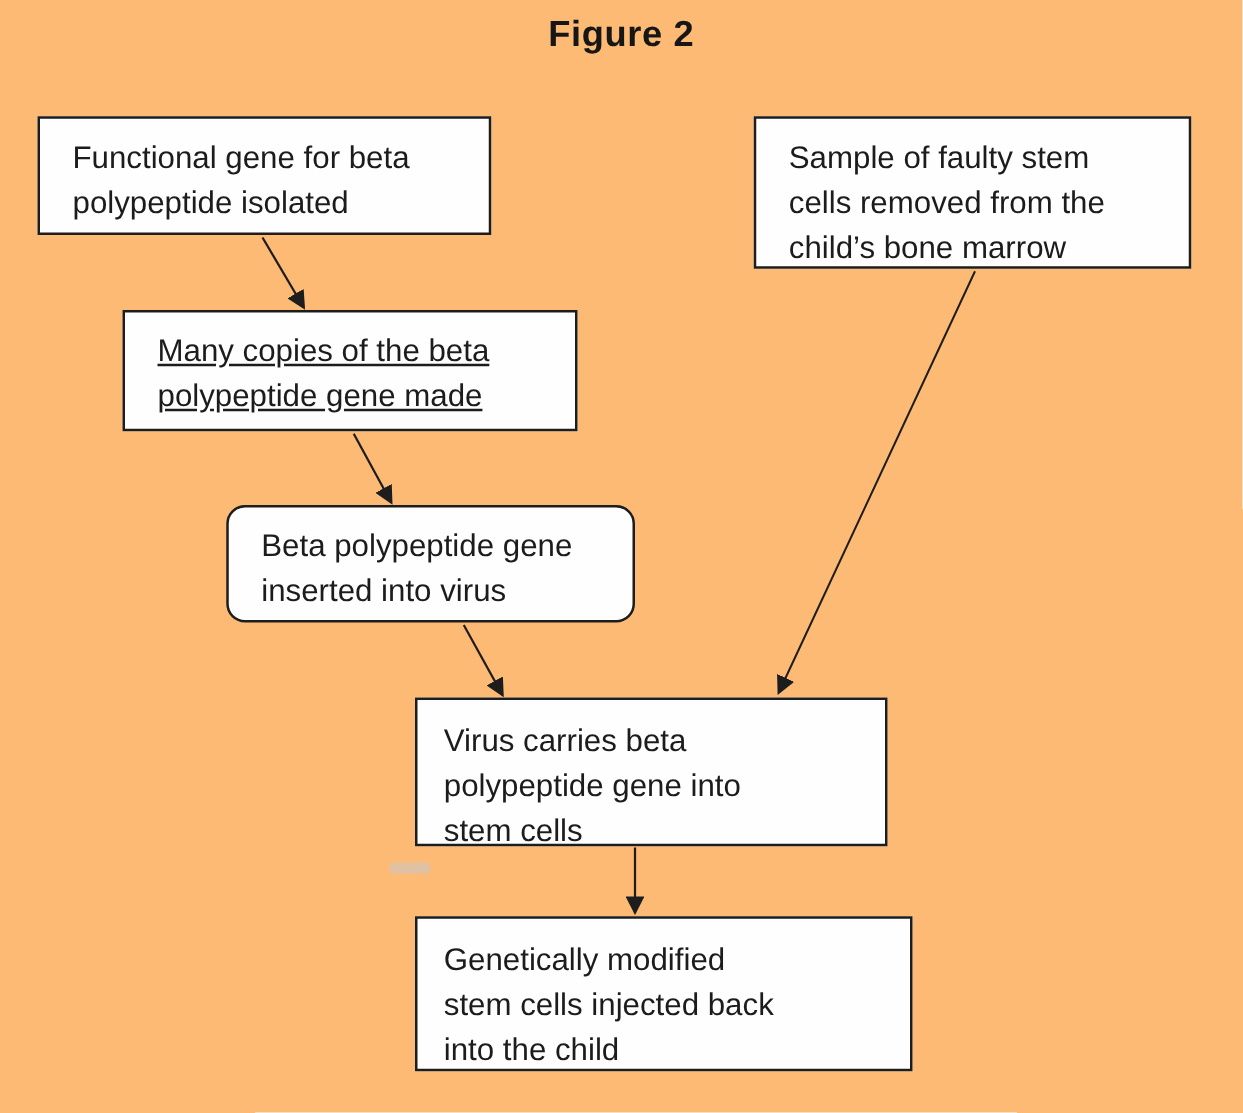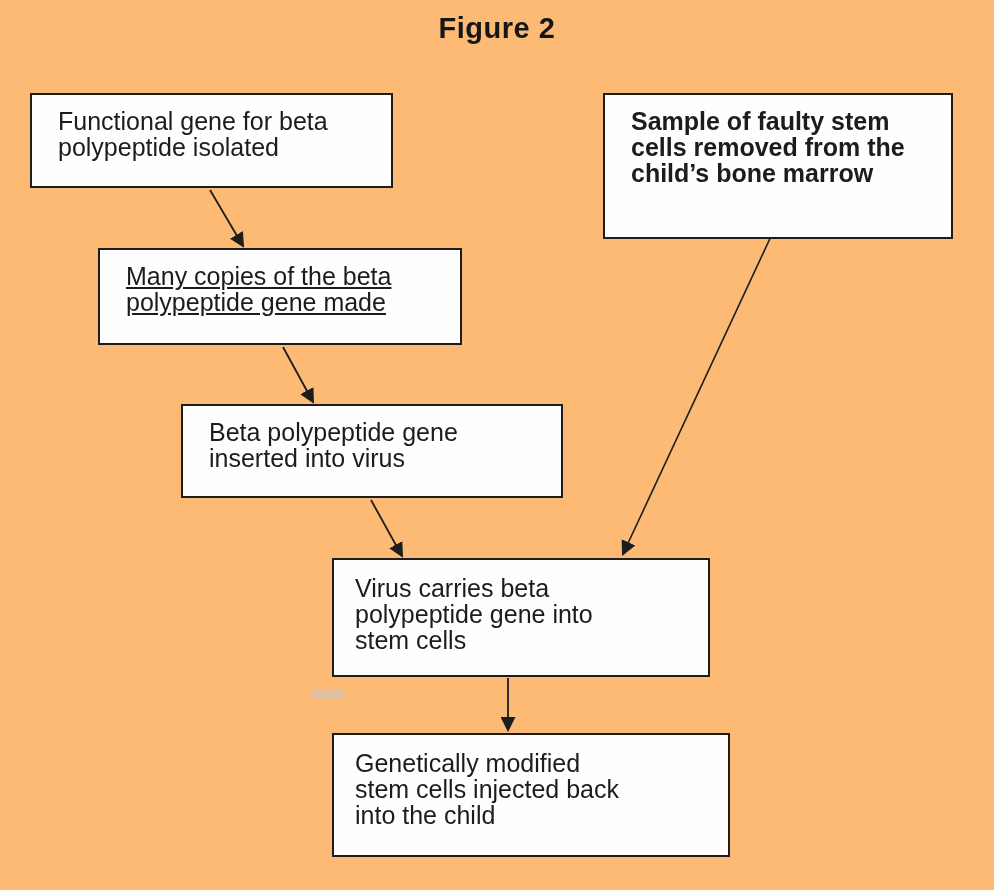--- a/index.html
+++ b/index.html
@@ -33,28 +33,28 @@
     width: 994px;
     height: 890px;
   }
   .node {
     position: absolute;
     box-sizing: border-box;
     border: 2px solid #1d1d1d;
     background: #fefefe;
     color: #1c1c1c;
     font-size: 25px;
-    line-height: 26px;
+    line-height: 36px;
     white-space: pre-line;
     padding: 13px 14px 0 26px;
   }
   .node-functional-gene { left: 30px;  top: 93px;  width: 363px; height: 95px; }
-  .node-faulty-sample   { left: 603px; top: 93px;  width: 350px; height: 146px; font-weight: bold; }
+  .node-faulty-sample   { left: 603px; top: 93px;  width: 350px; height: 122px; }
   .node-many-copies     { left: 98px;  top: 248px; width: 364px; height: 97px; text-decoration: underline; }
-  .node-gene-inserted   { left: 181px; top: 404px; width: 382px; height: 94px; }
+  .node-gene-inserted   { left: 181px; top: 404px; width: 327px; height: 94px; border-radius: 15px; }
   .node-virus-carries   { left: 332px; top: 558px; width: 378px; height: 119px; padding-left: 21px; padding-top: 15px; }
   .node-injected-back   { left: 332px; top: 733px; width: 398px; height: 124px; padding-left: 21px; padding-top: 15px; }
   .scan-artifact {
     position: absolute;
     left: 312px;
     top: 690px;
     width: 32px;
     height: 9px;
     background: #c9c9c9;
     opacity: 0.55;

